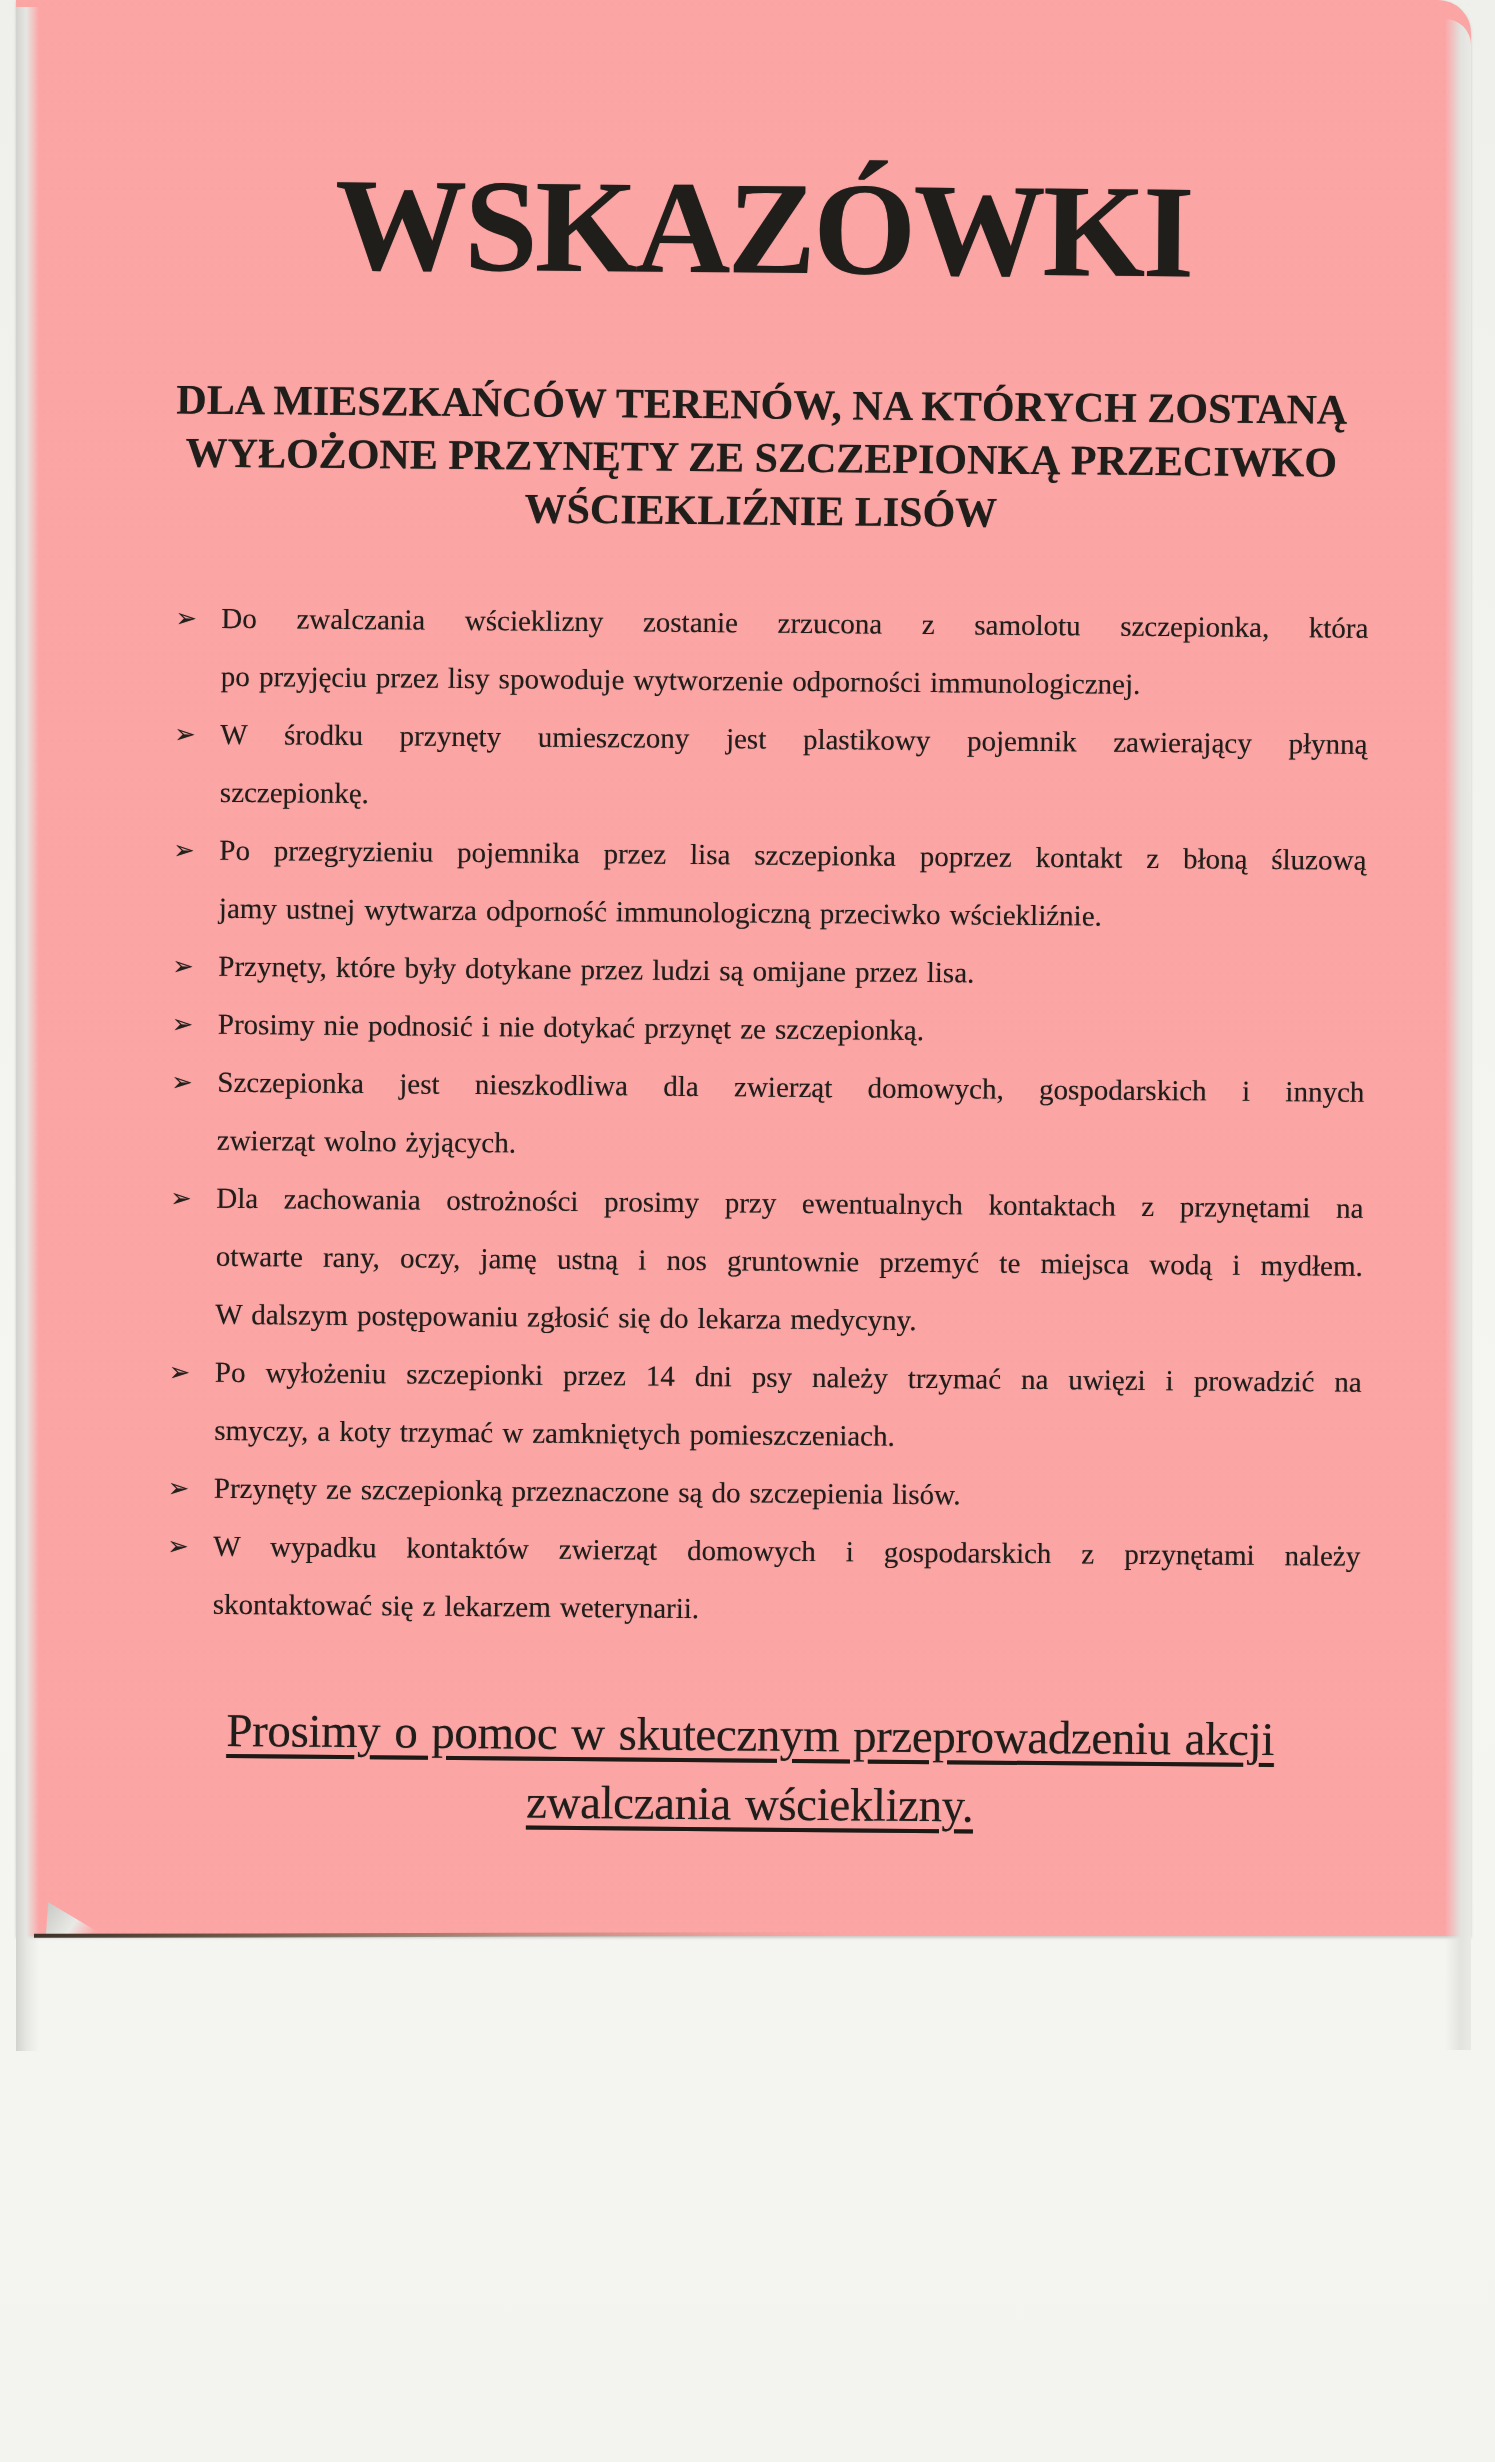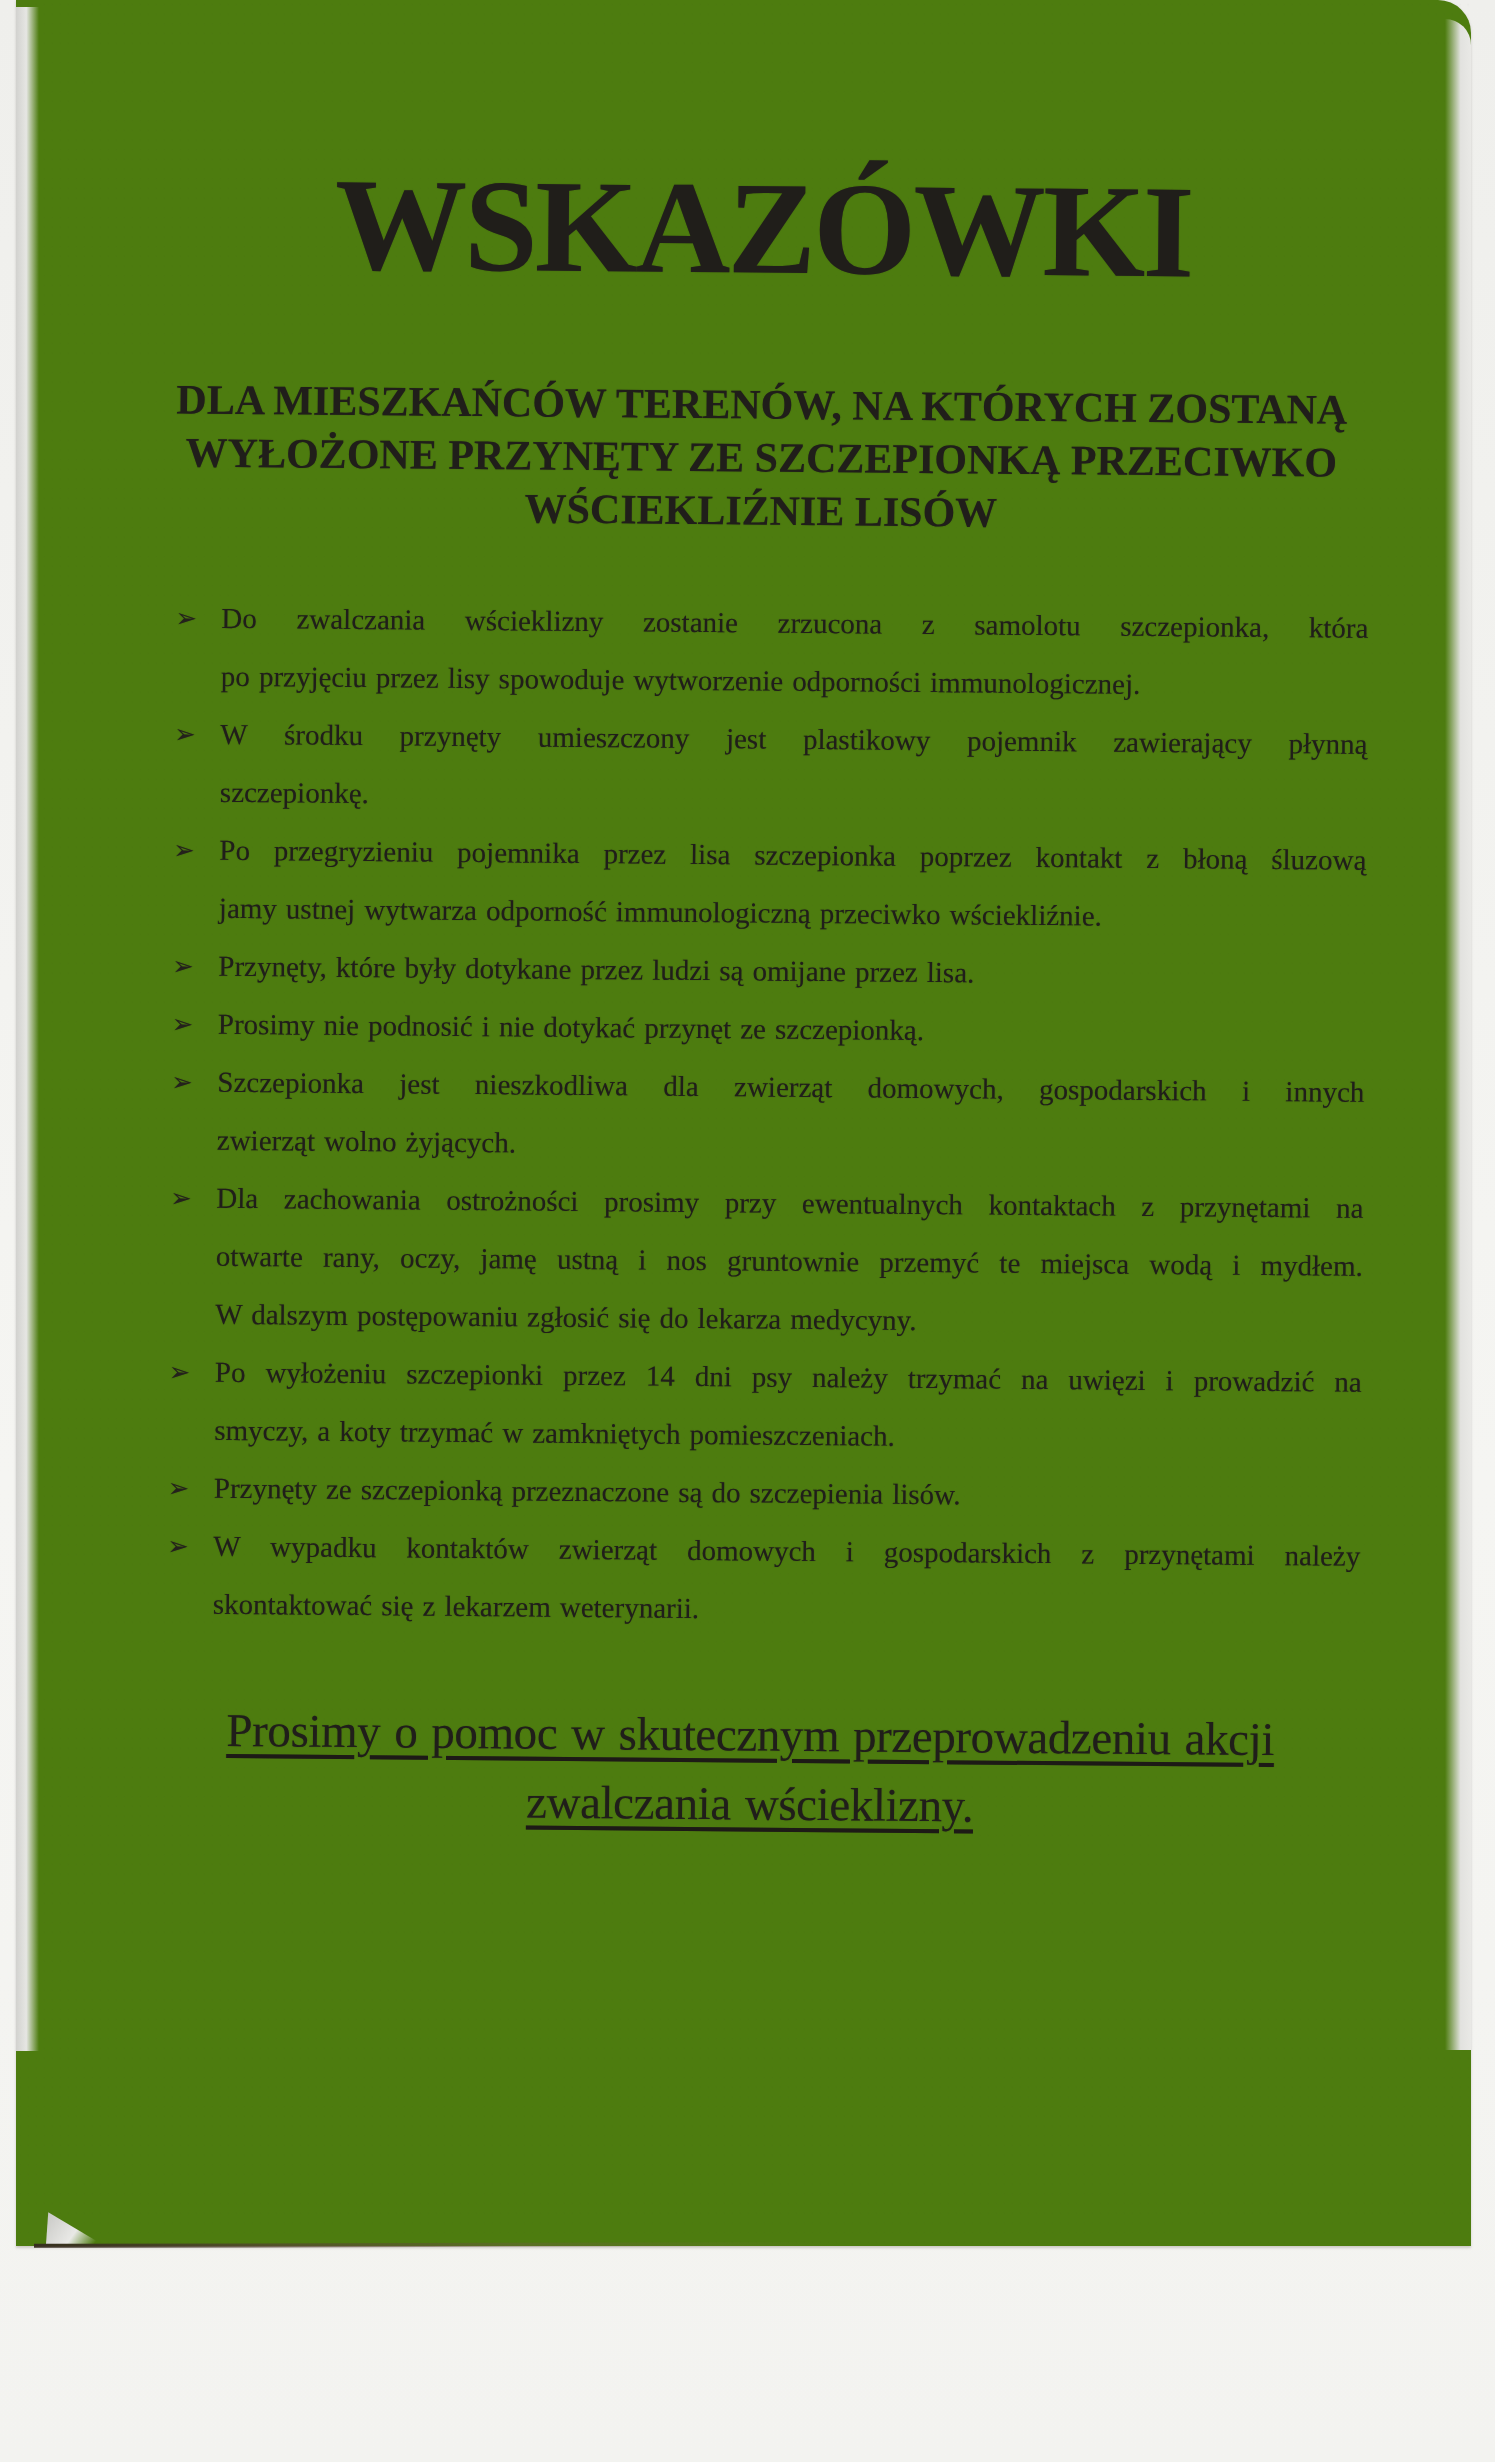--- a/index.html
+++ b/index.html
@@ -15,22 +15,22 @@
     font-family: "Liberation Serif", serif;
     color: #201e1a;
   }
 
   
   .page {
     position: absolute;
     left: 16px;
     top: 0;
     width: 1455px;
-    height: 2246px;
-    background: #4d7c0f;
+    height: 1936px;
+    background: #fca5a5;
     border-top-right-radius: 33px;
     box-shadow: 0 1.8px 2.6px rgba(90,85,75,0.25);
   }
   .grain {
     position: absolute;
     inset: 0;
     background-image: radial-gradient(rgba(60,55,45,0.016) 0.9px, transparent 1.4px);
     background-size: 8px 9.7px;
     pointer-events: none;
   }

